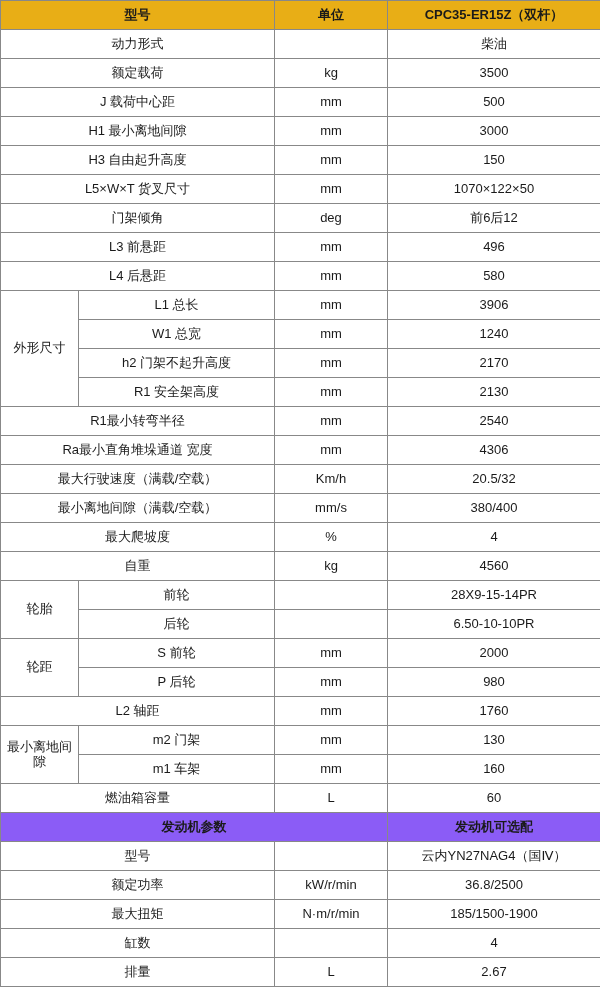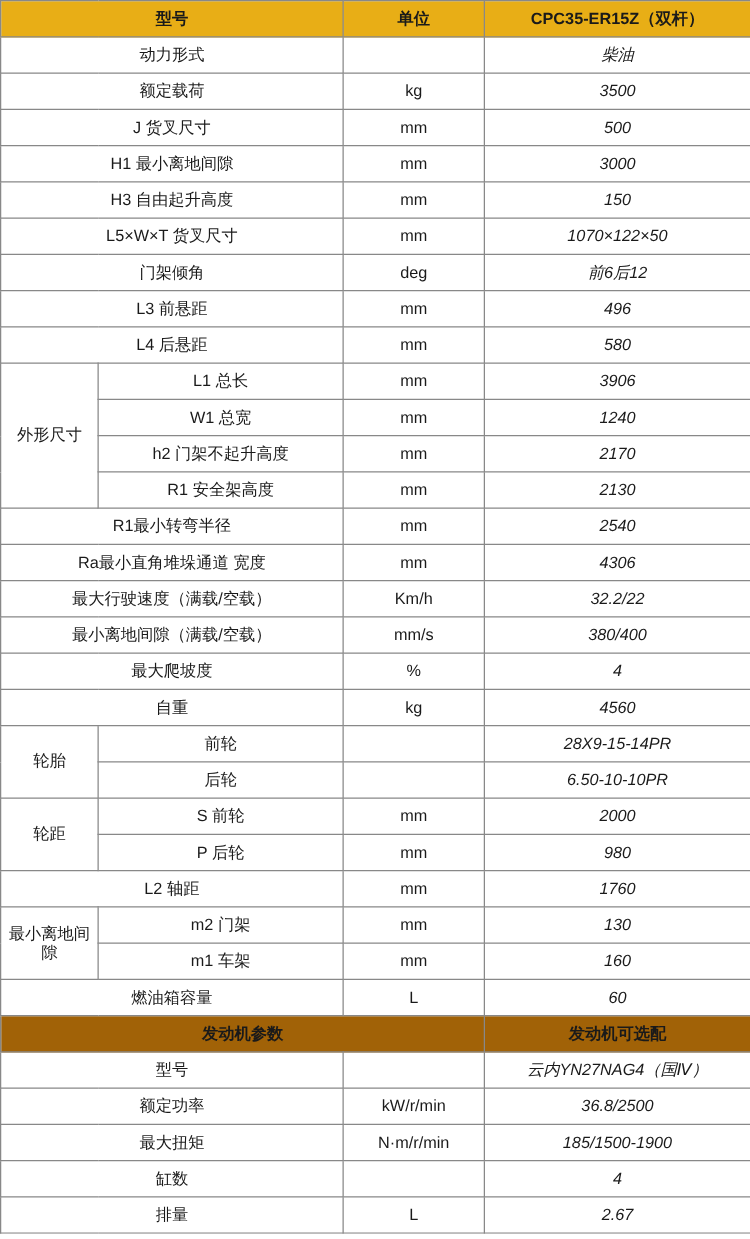--- a/index.html
+++ b/index.html
@@ -27,33 +27,32 @@
     line-height: 1.15;
     box-sizing: border-box;
     word-break: break-all;
   }
   .hdr {
     background: #e8ae16;
     font-weight: bold;
     color: #1a1a1a;
   }
   .sub {
-    background: #a16207;
+    background: #8b5cf6;
     font-weight: bold;
     color: #1a1a1a;
   }
   .name {
     text-align: center;
   }
   .grp {
     text-align: center;
   }
   .val {
     text-align: center;
-    font-style: italic;
   }
   
   col.c1 { width: 78px; }
   col.c2 { width: 196px; }
   col.c3 { width: 113px; }
   col.c4 { width: 213px; }
 </style>
 </head>
 <body>
 
@@ -74,21 +73,21 @@
         <td colspan="2" class="name">动力形式</td>
         <td class="unit"></td>
         <td class="val">柴油</td>
       </tr>
       <tr>
         <td colspan="2" class="name">额定载荷</td>
         <td class="unit">kg</td>
         <td class="val">3500</td>
       </tr>
       <tr>
-        <td colspan="2" class="name">J 货叉尺寸</td>
+        <td colspan="2" class="name">J 载荷中心距</td>
         <td class="unit">mm</td>
         <td class="val">500</td>
       </tr>
       <tr>
         <td colspan="2" class="name">H1 最小离地间隙</td>
         <td class="unit">mm</td>
         <td class="val">3000</td>
       </tr>
       <tr>
         <td colspan="2" class="name">H3 自由起升高度</td>
@@ -142,21 +141,21 @@
         <td class="val">2540</td>
       </tr>
       <tr>
         <td colspan="2" class="name">Ra最小直角堆垛通道 宽度</td>
         <td class="unit">mm</td>
         <td class="val">4306</td>
       </tr>
       <tr>
         <td colspan="2" class="name">最大行驶速度（满载/空载）</td>
         <td class="unit">Km/h</td>
-        <td class="val">32.2/22</td>
+        <td class="val">20.5/32</td>
       </tr>
       <tr>
         <td colspan="2" class="name">最小离地间隙（满载/空载）</td>
         <td class="unit">mm/s</td>
         <td class="val">380/400</td>
       </tr>
       <tr>
         <td colspan="2" class="name">最大爬坡度</td>
         <td class="unit">%</td>
         <td class="val">4</td>

